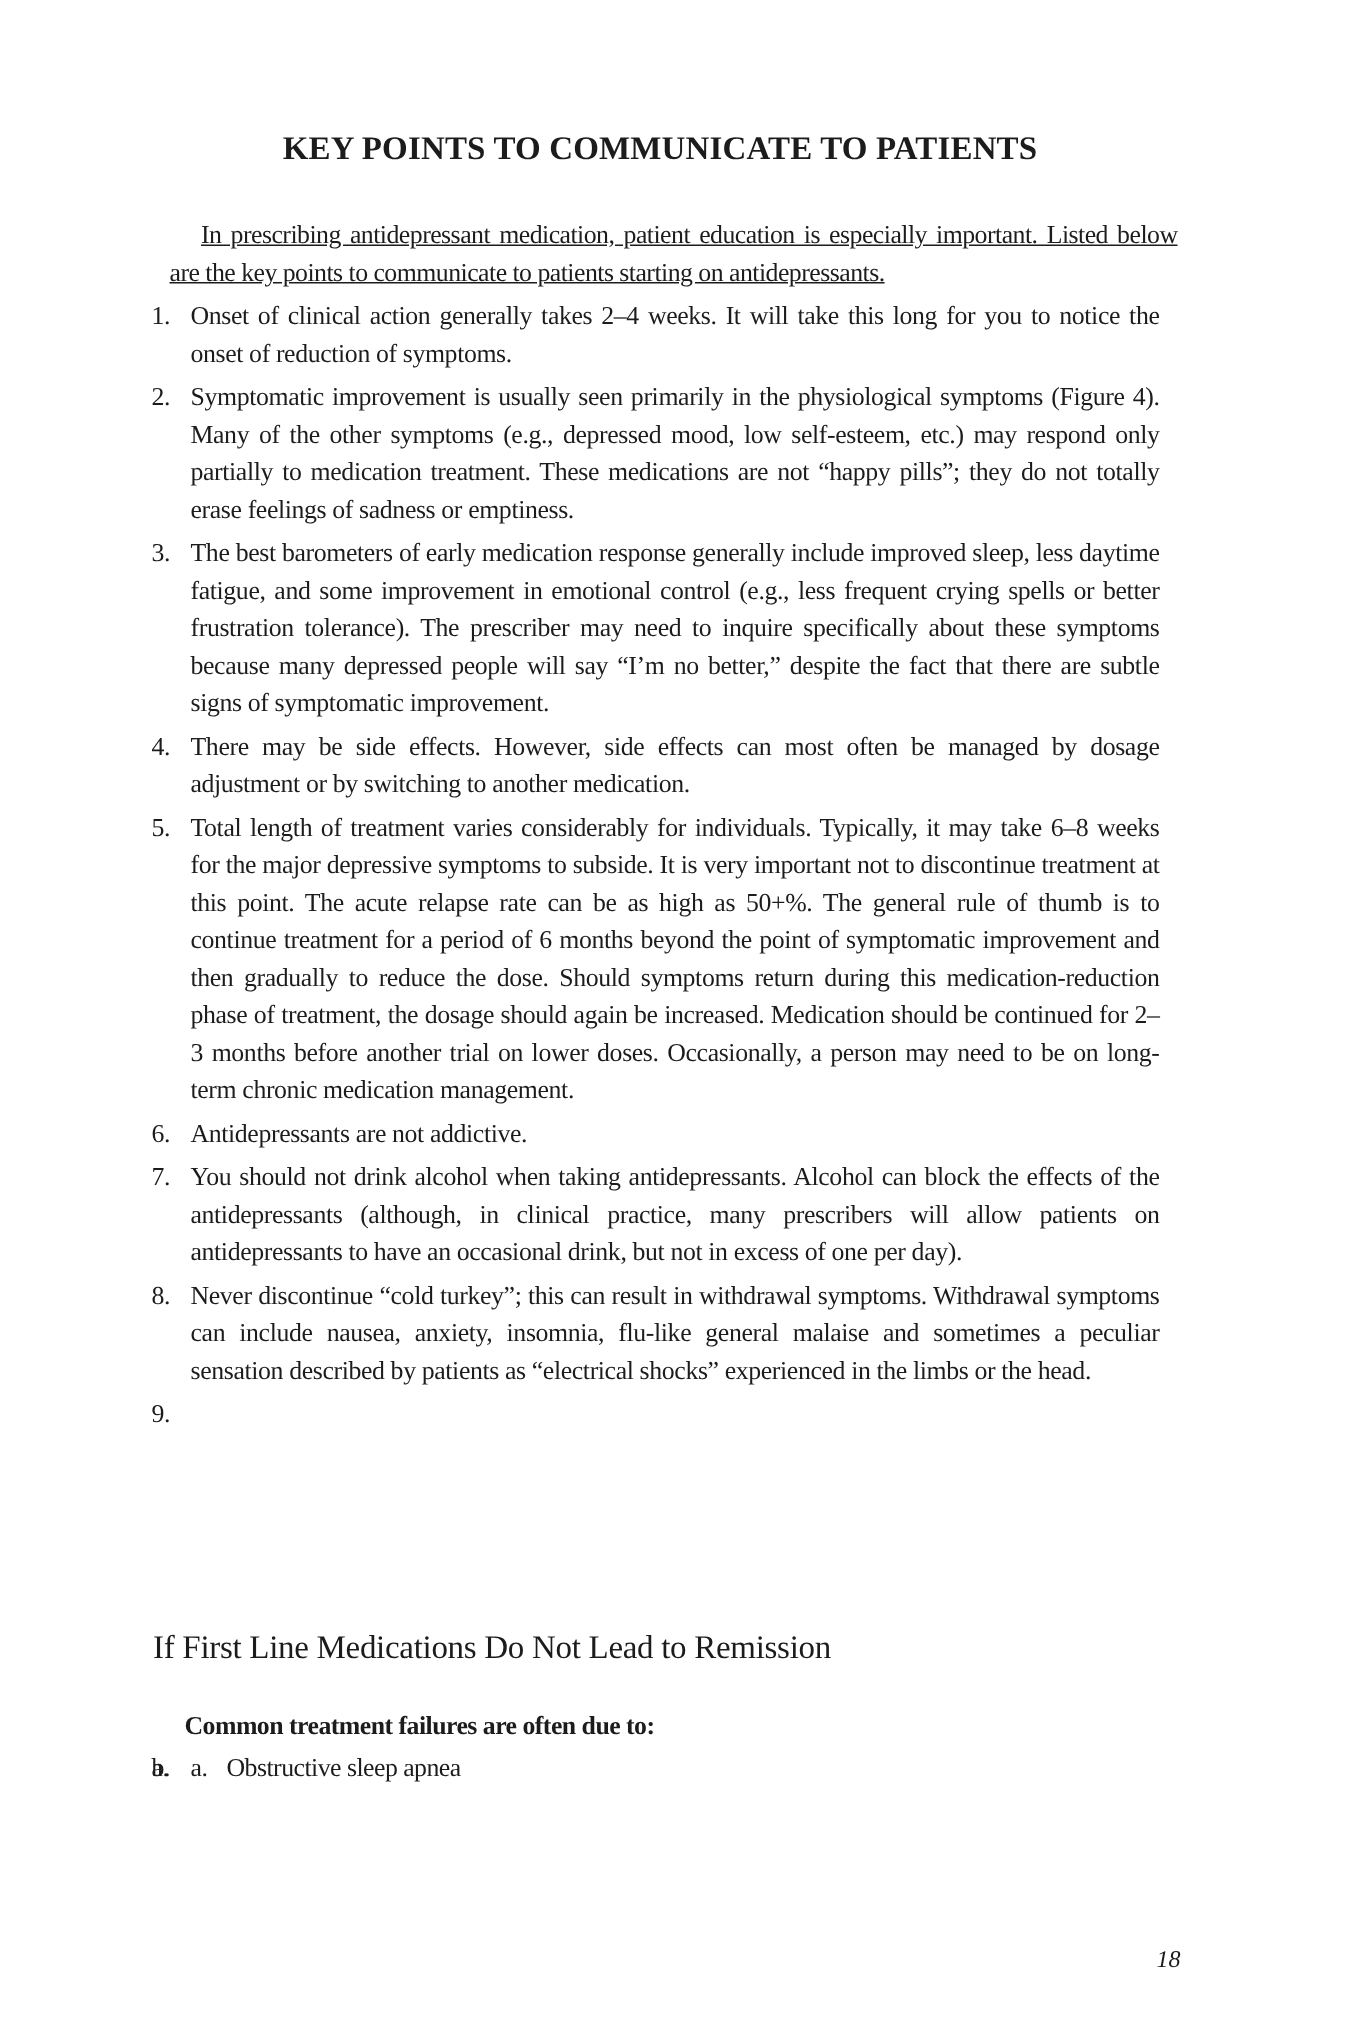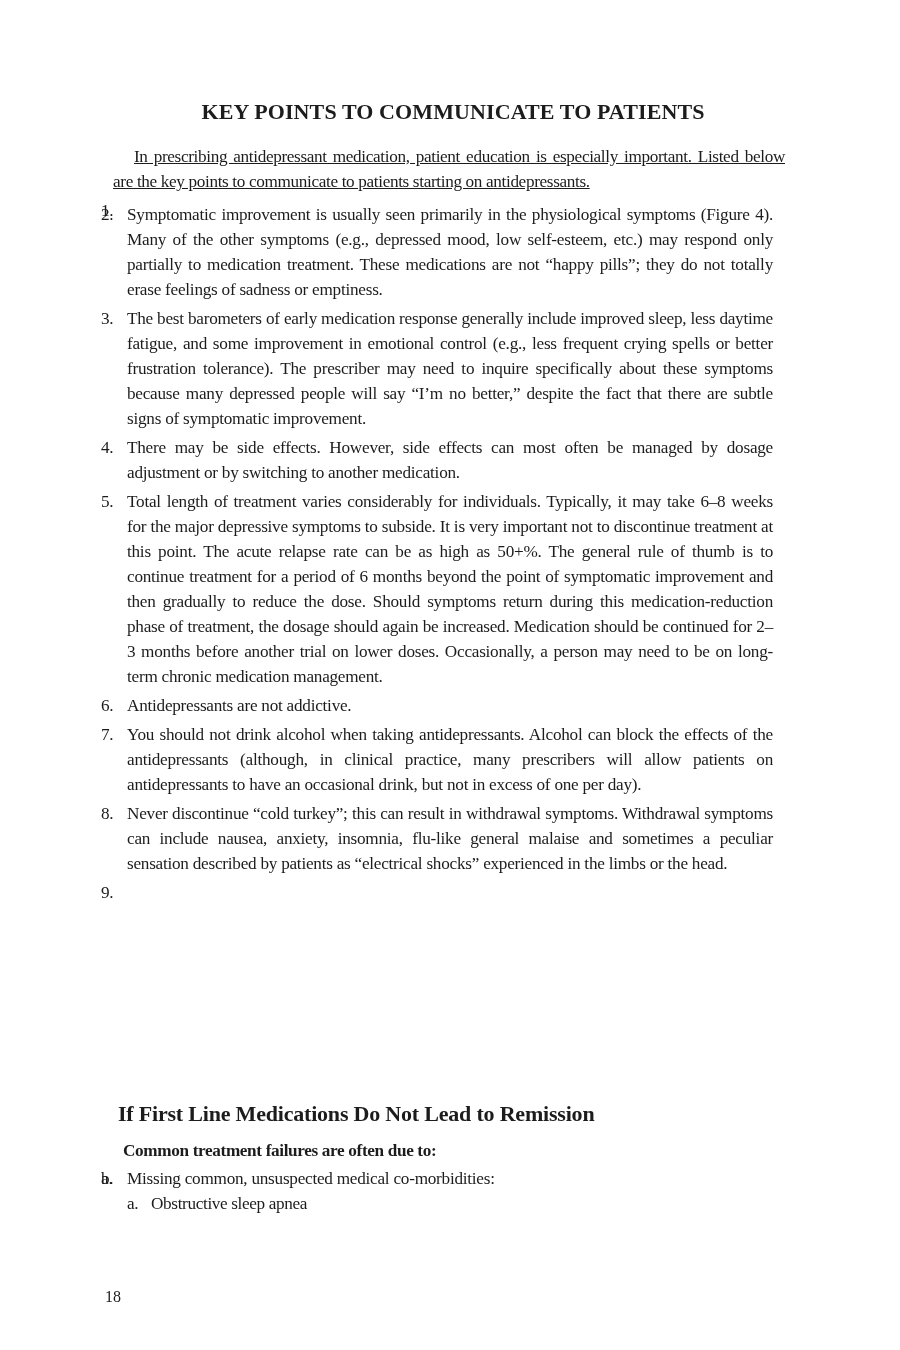--- a/index.html
+++ b/index.html
@@ -23,21 +23,21 @@
     }
     .title {
       position: absolute;
       top: 83px;
       left: 0;
       width: 672px;
       text-align: center;
       font-weight: bold;
       font-size: 22px;
       letter-spacing: 0.1px;
-      margin: 16px;
+      margin: 3px;
       line-height: 26px;
     }
     .intro {
       position: absolute;
       top: 132px;
       left: 0;
       width: 672px;
       font-size: 17.2px;
       line-height: 25px;
       margin: 12px;
@@ -67,22 +67,22 @@
     .item .num {
       position: absolute;
       left: 0;
       top: 0;
       width: 22px;
     }
     .section-heading {
       position: absolute;
       top: 1084px;
       left: 1px;
-      margin: 16px;
-      font-weight: bold;
+      margin: 0;
+      font-weight: normal;
       font-size: 22px;
       line-height: 28px;
       letter-spacing: -0.2px;
       text-align: center;
     }
     .lead {
       position: absolute;
       top: 1138px;
       left: 22px;
       margin: 0;
@@ -108,38 +108,40 @@
     .subitem .num {
       position: absolute;
       left: 0;
       top: 0;
     }
     .page-number {
       position: absolute;
       top: 1283px;
       left: 0;
       width: 672px;
-      text-align: left;
+      text-align: right;
       font-size: 16px;
       line-height: 20px;
-      margin: 4px;
+      margin: 14px;
+      font-style: italic;
     }
   </style>
 </head>
 <body>
 
 <div class="page">
 
   <h1 class="title">KEY POINTS TO COMMUNICATE TO PATIENTS</h1>
 
   <p class="intro">In prescribing antidepressant medication, patient education is especially important. Listed below are the key points to communicate to patients starting on antidepressants.</p>
 
   <ol class="list list-main">
     <li class="item">
       <span class="num">1.</span>
+      <span>Onset of clinical action generally takes 2–4 weeks. It will take this long for you to notice the onset of reduction of symptoms.</span>
     </li>
     <li class="item">
       <span class="num">2.</span>
       <span>Symptomatic improvement is usually seen primarily in the physiological symptoms (Figure 4). Many of the other symptoms (e.g., depressed mood, low self-esteem, etc.) may respond only partially to medication treatment. These medications are not “happy pills”; they do not totally erase feelings of sadness or emptiness.</span>
     </li>
     <li class="item">
       <span class="num">3.</span>
       <span>The best barometers of early medication response generally include improved sleep, less daytime fatigue, and some improvement in emotional control (e.g., less frequent crying spells or better frustration tolerance). The prescriber may need to inquire specifically about these symptoms because many depressed people will say “I’m no better,” despite the fact that there are subtle signs of symptomatic improvement.</span>
     </li>
     <li class="item">
@@ -170,21 +172,20 @@
   <h2 class="section-heading">If First Line Medications Do Not Lead to Remission</h2>
 
   <p class="lead">Common treatment failures are often due to:</p>
 
   <ol class="list list-alpha">
     <li class="item">
       <span class="num">a.</span>
     </li>
     <li class="item">
       <span class="num">b.</span>
-      <span>Missing common, unsuspected medical co-morbidities:</span>
       <ol class="sublist">
         <li class="subitem">
           <span class="num">a.</span>
           <span>Obstructive sleep apnea</span>
         </li>
       </ol>
     </li>
   </ol>
 
   <p class="page-number">18</p>

